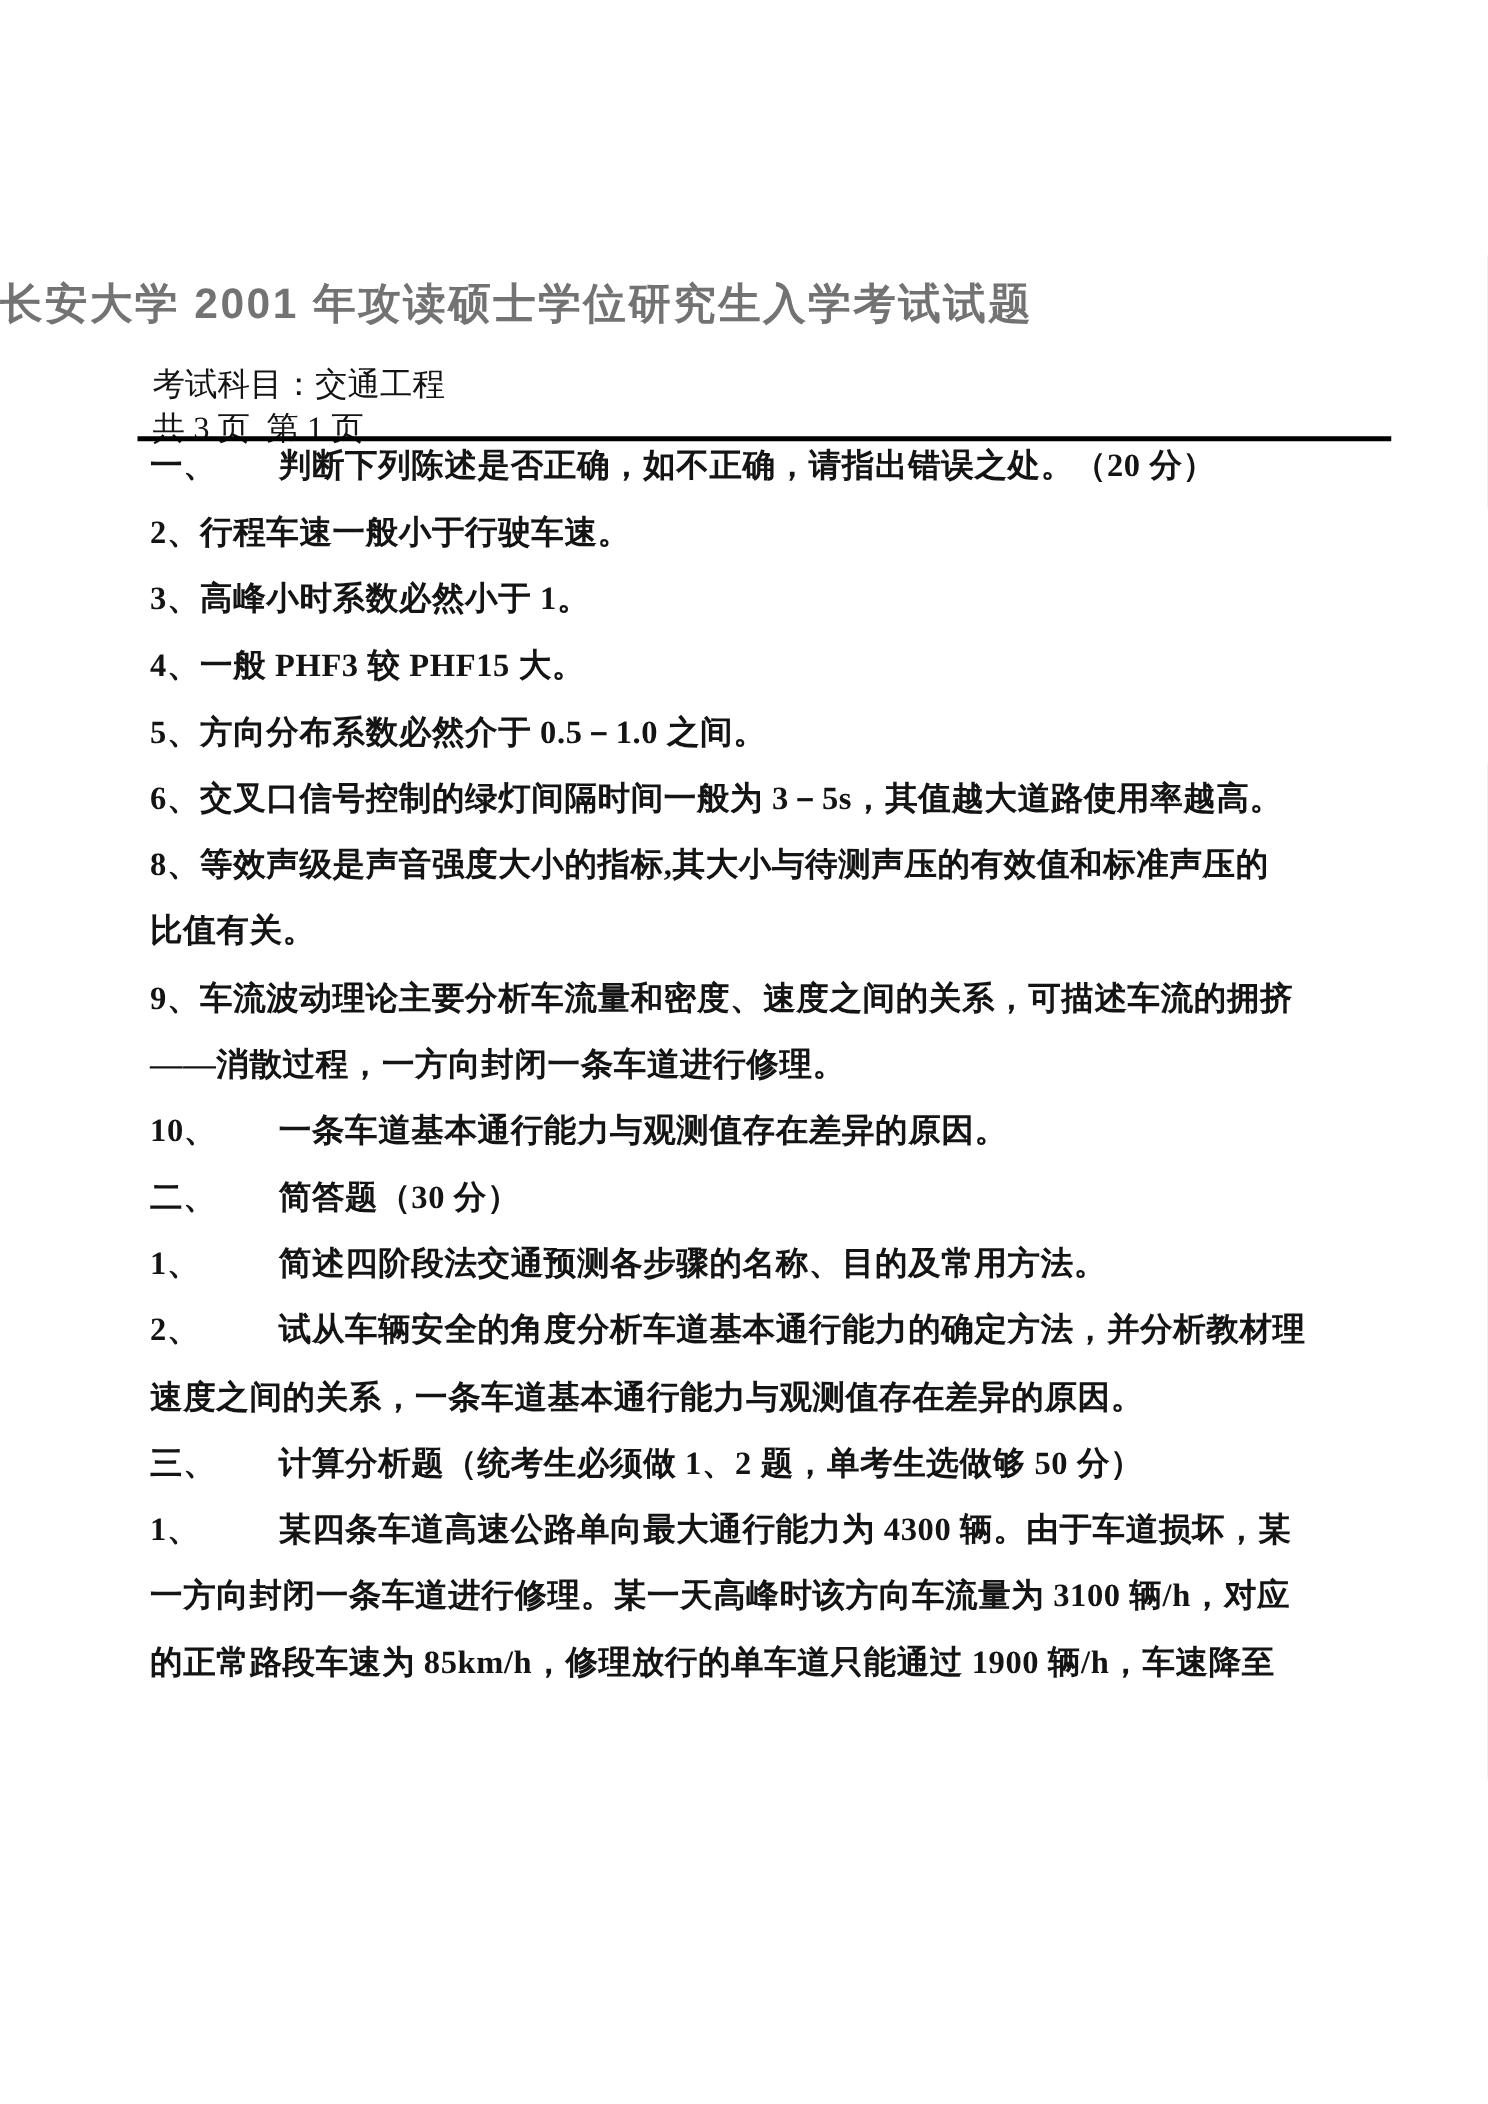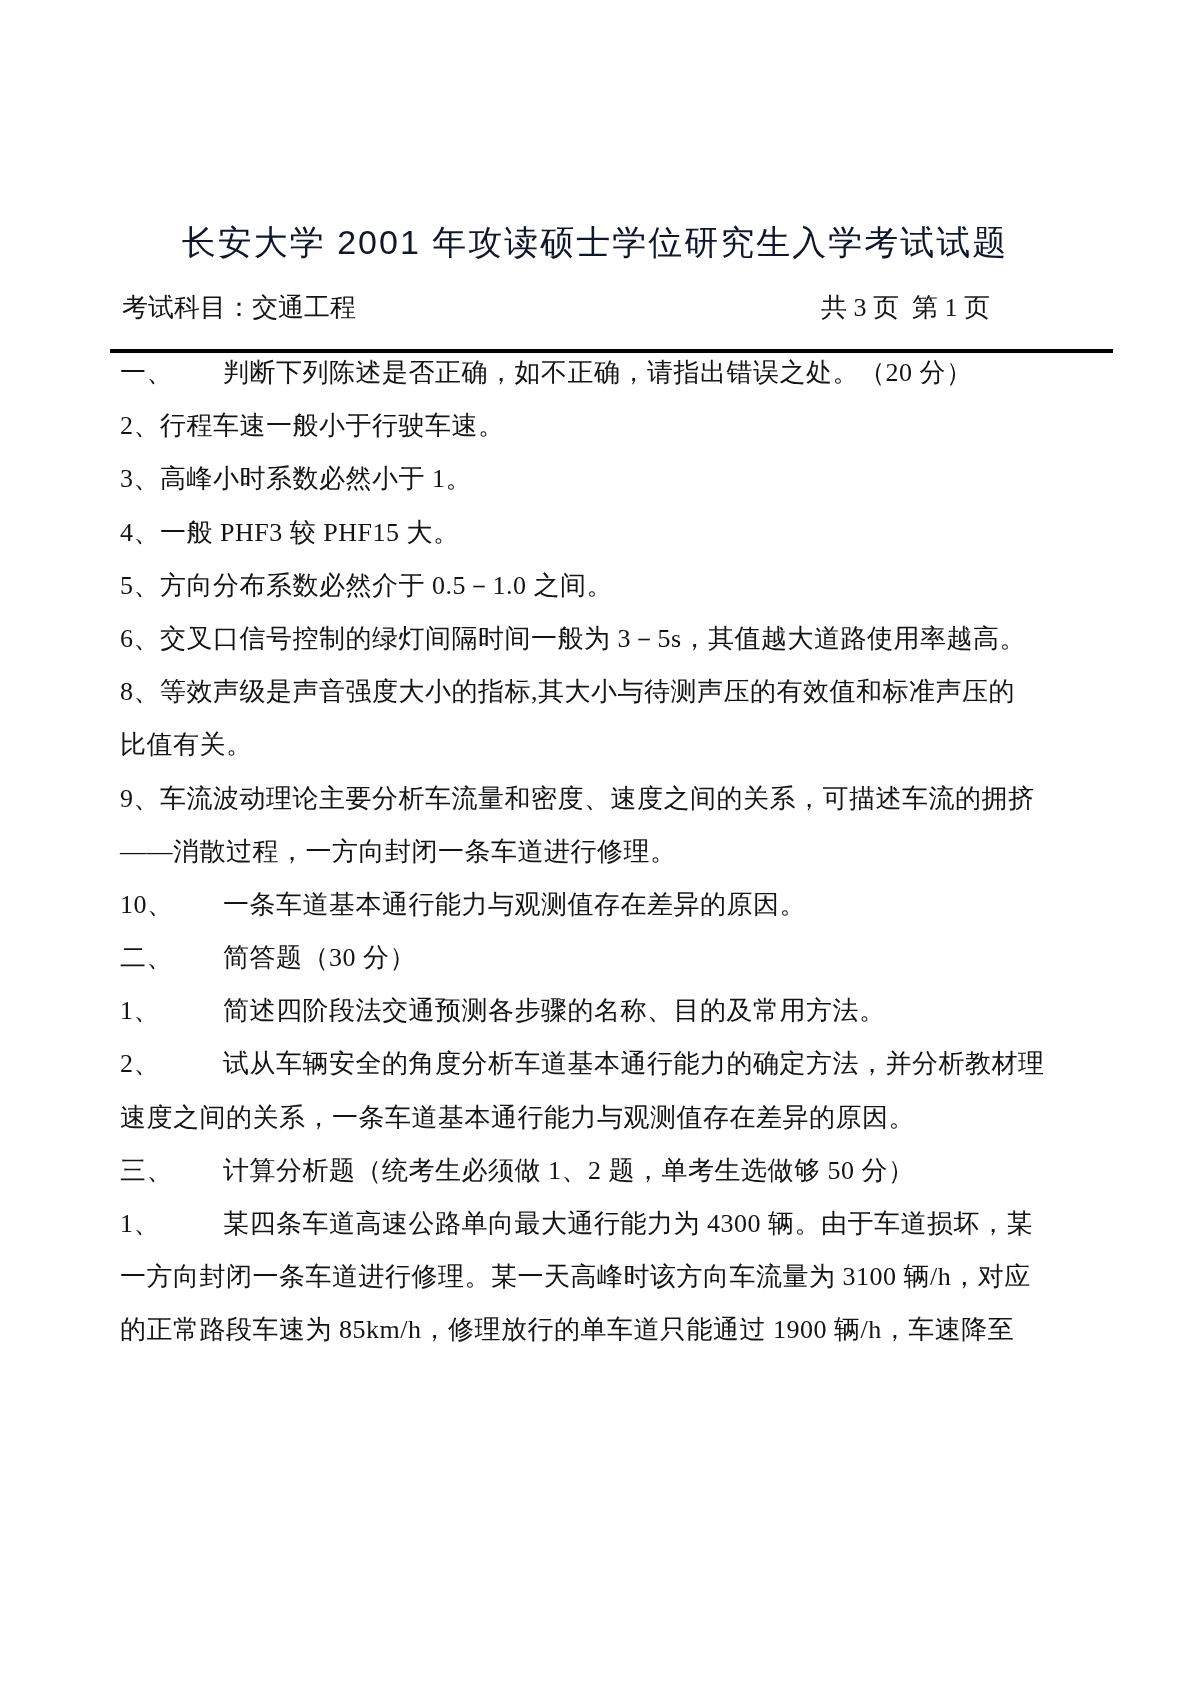--- a/index.html
+++ b/index.html
@@ -12,52 +12,54 @@
     background: #ffffff;
     color: #141414;
     overflow: hidden;
     font-family: "Liberation Serif", "DejaVu Serif", serif;
   }
   .title {
     position: absolute;
     top: 220px;
     left: 0;
     width: 100%;
-    text-align: center;
+    text-align: left;
     font-family: "Liberation Sans", "DejaVu Sans", sans-serif;
-    font-weight: normal;
+    font-weight: bold;
     font-size: 34px;
     letter-spacing: 2px;
-    color: #0f172a;
+    color: #737373;
     white-space: pre;
   }
   .meta-row {
     position: absolute;
     top: 290px;
     left: 122px;
     right: 200px;
     display: flex;
     justify-content: space-between;
     align-items: baseline;
     font-size: 26px;
     white-space: pre;
+    flex-direction: column;
   }
   .rule {
     position: absolute;
     top: 349px;
     left: 110px;
     width: 1003px;
     height: 4px;
     background: #000000;
   }
   .body-block {
     position: absolute;
     top: 346px;
     left: 120px;
     width: 960px;
+    font-weight: bold;
   }
   .line {
     height: 53.2px;
     line-height: 53.2px;
     font-size: 26px;
     letter-spacing: 0.5px;
     white-space: pre;
   }
   .num {
     display: inline-block;

